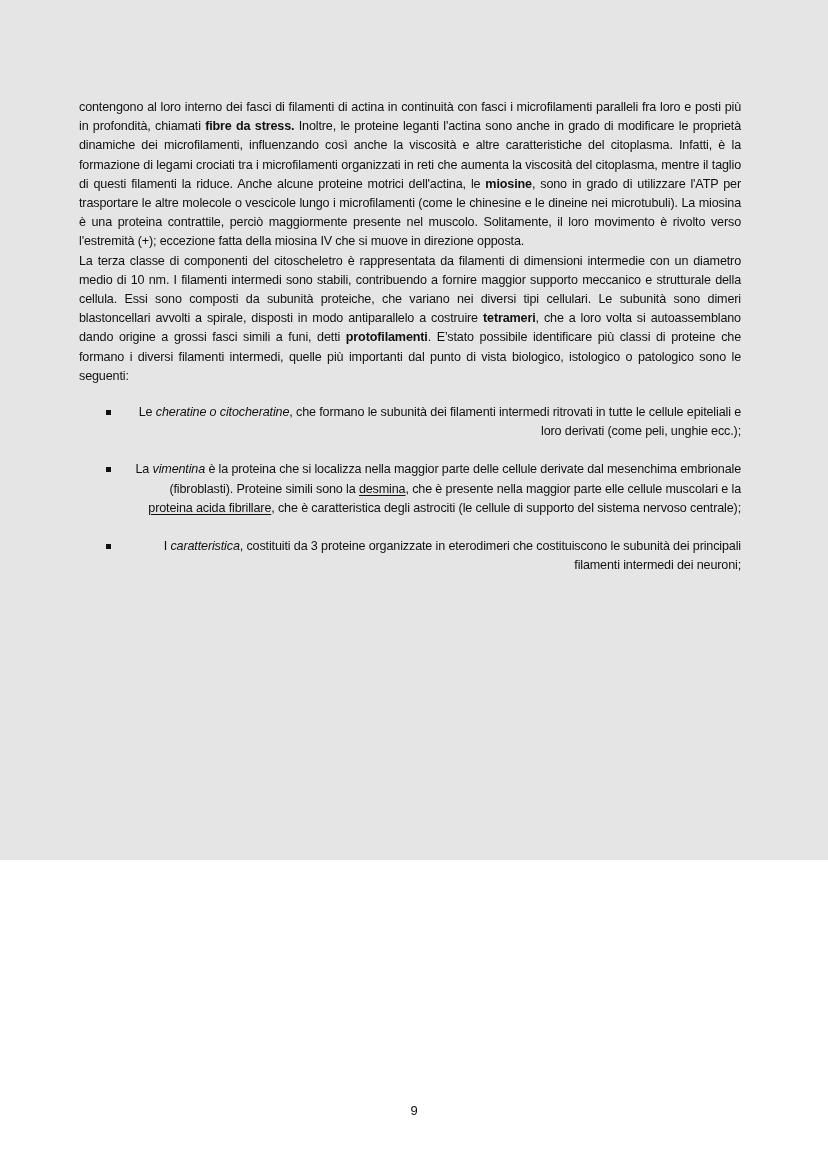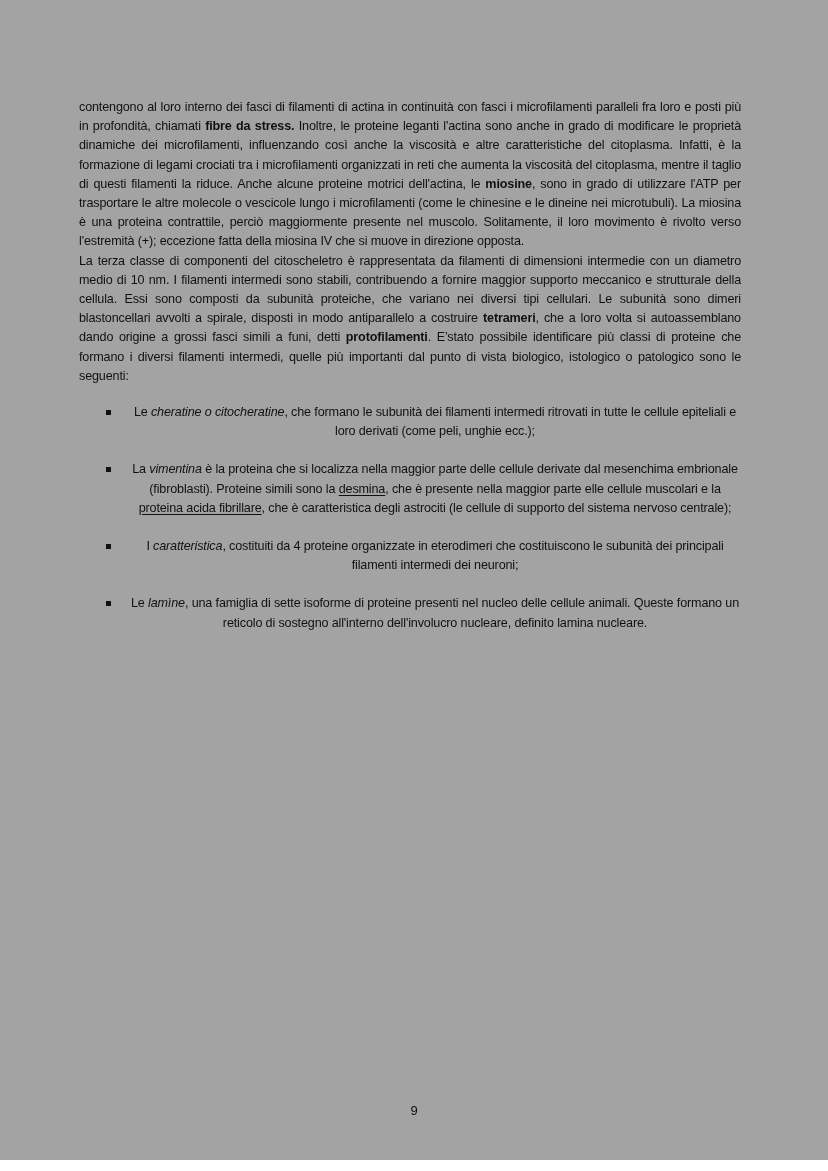--- a/index.html
+++ b/index.html
@@ -1,31 +1,31 @@
 <!DOCTYPE html>
 <html><head>
   <meta charset="utf-8">
   <style>
     html, body { margin: 0; padding: 0; background: #ffffff; }
     body { width: 828px; height: 1171px; position: relative; overflow: hidden; }
     .page {
-      position: absolute; left: 0; top: 0; width: 828px; height: 1160px;
-      background: #a3a3a3; color: #111111;
+      position: absolute; left: 0; top: 0; width: 828px; height: 860px;
+      background: #e5e5e5; color: #111111;
       font-family: "Liberation Sans", sans-serif;
     }
     .content {
       position: absolute; left: 79px; top: 98px; width: 662px;
       font-size: 12.6px; line-height: 19.2px; letter-spacing: -0.15px;
     }
     p { margin: 0; text-align: justify; }
     .last-line-left { text-align-last: left; }
     .heading { font-weight: bold; margin-top: 47px; margin-bottom: 19px; }
     b { font-weight: bold; }
     .list { list-style: none; margin: 17px 0 0 0; padding: 0; }
-    .list li { position: relative; padding-left: 50px; margin-bottom: 19px; text-align: center; }
+    .list li { position: relative; padding-left: 50px; margin-bottom: 19px; text-align: right; }
     .bullet {
       position: absolute; left: 27px; top: 7px; width: 5px; height: 5px; background: #111111;
     }
     u { text-underline-offset: 2px; }
     .page-number {
       position: absolute; left: 0; width: 828px; top: 1103px; text-align: center;
       font-size: 13px;
     }
   </style>
 </head>
@@ -43,23 +43,19 @@
       <li>
         <span class="bullet"></span>
         <span>Le </span><i>cheratine o citocheratine</i><span>, che formano le subunità dei filamenti intermedi ritrovati in tutte le cellule epiteliali e loro derivati (come peli, unghie ecc.);</span>
       </li>
       <li>
         <span class="bullet"></span>
         <span>La </span><i>vimentina</i><span> è la proteina che si localizza nella maggior parte delle cellule derivate dal mesenchima embrionale (fibroblasti). Proteine simili sono la </span><u>desmina</u><span>, che è presente nella maggior parte elle cellule muscolari e la </span><u>proteina acida fibrillare</u><span>, che è caratteristica degli astrociti (le cellule di supporto del sistema nervoso centrale);</span>
       </li>
       <li>
         <span class="bullet"></span>
-        <span> I </span><i>caratteristica</i><span>, costituiti da 4 proteine organizzate in eterodimeri che costituiscono le subunità dei principali filamenti intermedi dei neuroni;</span>
-      </li>
-      <li>
-        <span class="bullet"></span>
-        <span> Le </span><i>lamìne</i><span>, una famiglia di sette isoforme di proteine presenti nel nucleo delle cellule animali. Queste formano un reticolo di sostegno all'interno dell'involucro nucleare, definito lamina nucleare.</span>
+        <span> I </span><i>caratteristica</i><span>, costituiti da 3 proteine organizzate in eterodimeri che costituiscono le subunità dei principali filamenti intermedi dei neuroni;</span>
       </li>
     </ul>
   </div>
 
   <div class="page-number">9</div>
 </div>
 
 </body></html>

